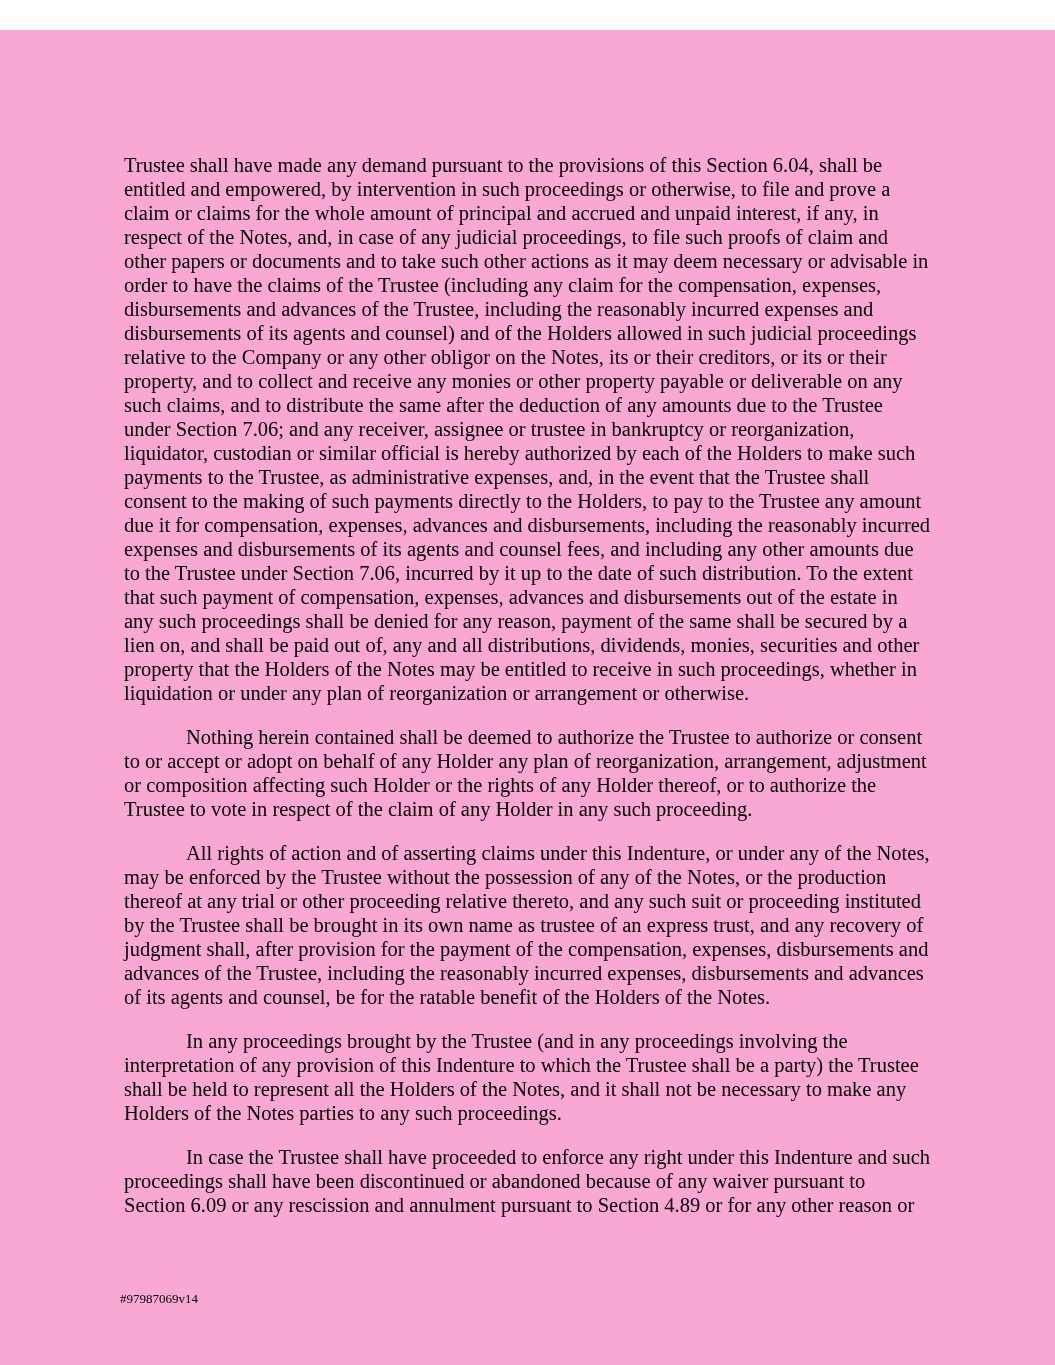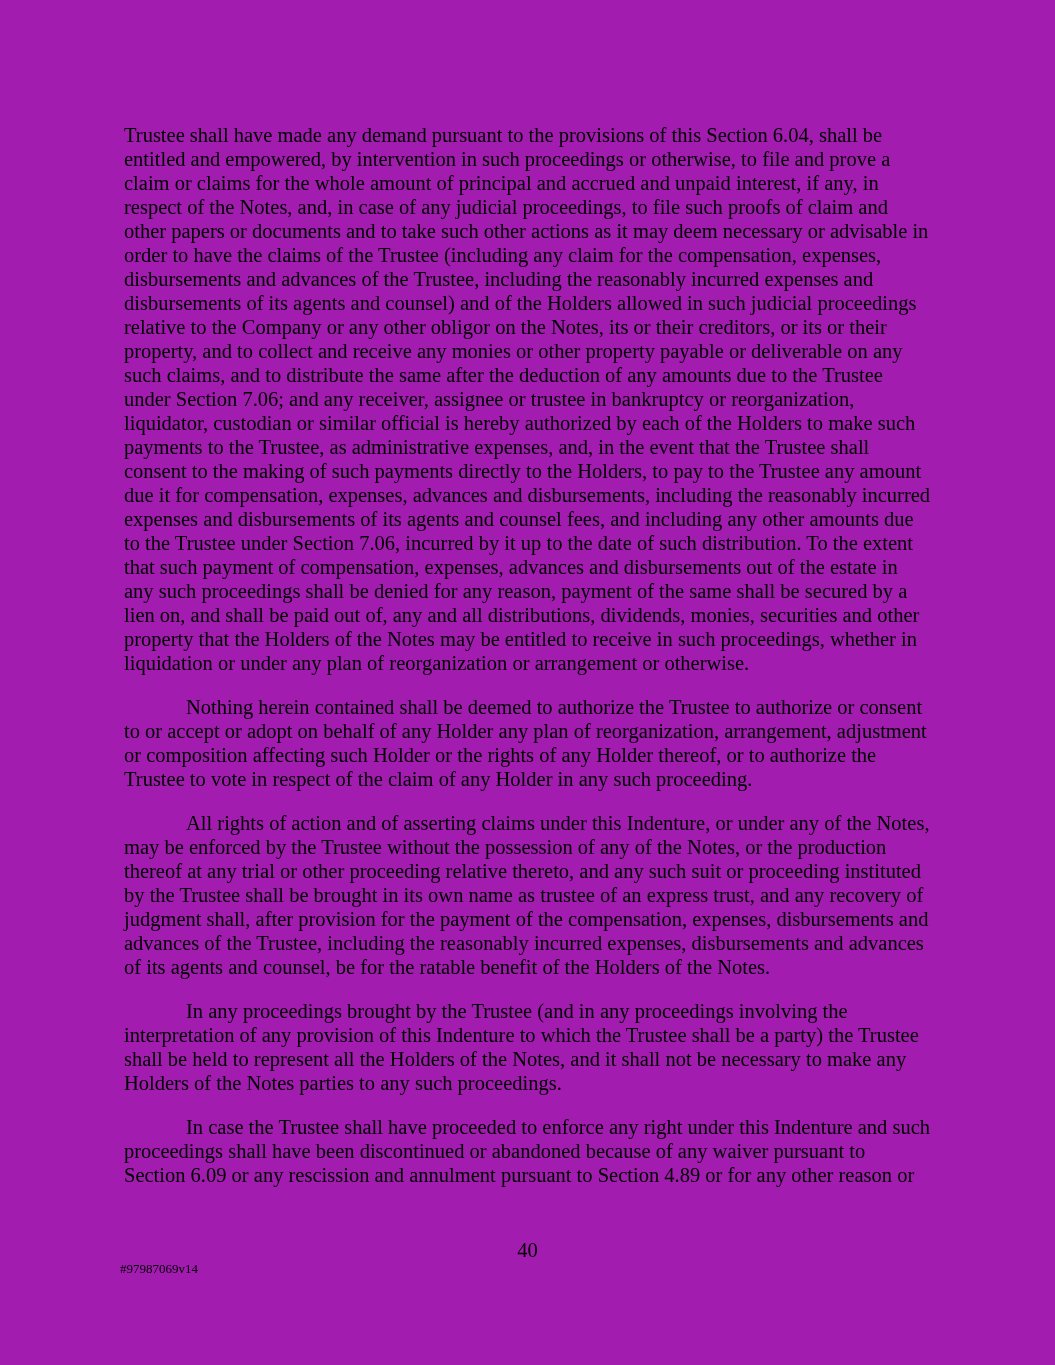--- a/index.html
+++ b/index.html
@@ -11,21 +11,22 @@
     width: 1055px;
     height: 1365px;
     position: relative;
     font-family: "Liberation Serif", "DejaVu Serif", serif;
     color: #000000;
     overflow: hidden;
   }
   .page {
     position: absolute;
     inset: 0;
-    background: #a21caf;
+    background: #f9a8d4;
+    margin-top: 30px;
   }
   .content {
     position: absolute;
     left: 124px;
     top: 123px;
     width: 807px;
     font-size: 20.5px;
     line-height: 24px;
     text-align: left;
   }
@@ -58,15 +59,14 @@
 <body>
 
 <div class="page">
   <div class="content">
       <p class="para">Trustee shall have made any demand pursuant to the provisions of this Section 6.04, shall be entitled and empowered, by intervention in such proceedings or otherwise, to file and prove a claim or claims for the whole amount of principal and accrued and unpaid interest, if any, in respect of the Notes, and, in case of any judicial proceedings, to file such proofs of claim and other papers or documents and to take such other actions as it may deem necessary or advisable in order to have the claims of the Trustee (including any claim for the compensation, expenses, disbursements and advances of the Trustee, including the reasonably incurred expenses and disbursements of its agents and counsel) and of the Holders allowed in such judicial proceedings relative to the Company or any other obligor on the Notes, its or their creditors, or its or their property, and to collect and receive any monies or other property payable or deliverable on any such claims, and to distribute the same after the deduction of any amounts due to the Trustee under Section 7.06; and any receiver, assignee or trustee in bankruptcy or reorganization, liquidator, custodian or similar official is hereby authorized by each of the Holders to make such payments to the Trustee, as administrative expenses, and, in the event that the Trustee shall consent to the making of such payments directly to the Holders, to pay to the Trustee any amount due it for compensation, expenses, advances and disbursements, including the reasonably incurred expenses and disbursements of its agents and counsel fees, and including any other amounts due to the Trustee under Section 7.06, incurred by it up to the date of such distribution. To the extent that such payment of compensation, expenses, advances and disbursements out of the estate in any such proceedings shall be denied for any reason, payment of the same shall be secured by a lien on, and shall be paid out of, any and all distributions, dividends, monies, securities and other property that the Holders of the Notes may be entitled to receive in such proceedings, whether in liquidation or under any plan of reorganization or arrangement or otherwise.</p>
       <p class="para indent">Nothing herein contained shall be deemed to authorize the Trustee to authorize or consent to or accept or adopt on behalf of any Holder any plan of reorganization, arrangement, adjustment or composition affecting such Holder or the rights of any Holder thereof, or to authorize the Trustee to vote in respect of the claim of any Holder in any such proceeding.</p>
       <p class="para indent">All rights of action and of asserting claims under this Indenture, or under any of the Notes, may be enforced by the Trustee without the possession of any of the Notes, or the production thereof at any trial or other proceeding relative thereto, and any such suit or proceeding instituted by the Trustee shall be brought in its own name as trustee of an express trust, and any recovery of judgment shall, after provision for the payment of the compensation, expenses, disbursements and advances of the Trustee, including the reasonably incurred expenses, disbursements and advances of its agents and counsel, be for the ratable benefit of the Holders of the Notes.</p>
       <p class="para indent">In any proceedings brought by the Trustee (and in any proceedings involving the interpretation of any provision of this Indenture to which the Trustee shall be a party) the Trustee shall be held to represent all the Holders of the Notes, and it shall not be necessary to make any Holders of the Notes parties to any such proceedings.</p>
       <p class="para indent">In case the Trustee shall have proceeded to enforce any right under this Indenture and such proceedings shall have been discontinued or abandoned because of any waiver pursuant to Section 6.09 or any rescission and annulment pursuant to Section 4.89 or for any other reason or</p>
     </div>
-  <div class="page-number">40</div>
   <div class="doc-footer">#97987069v14</div>
 </div>
 
 </body></html>

